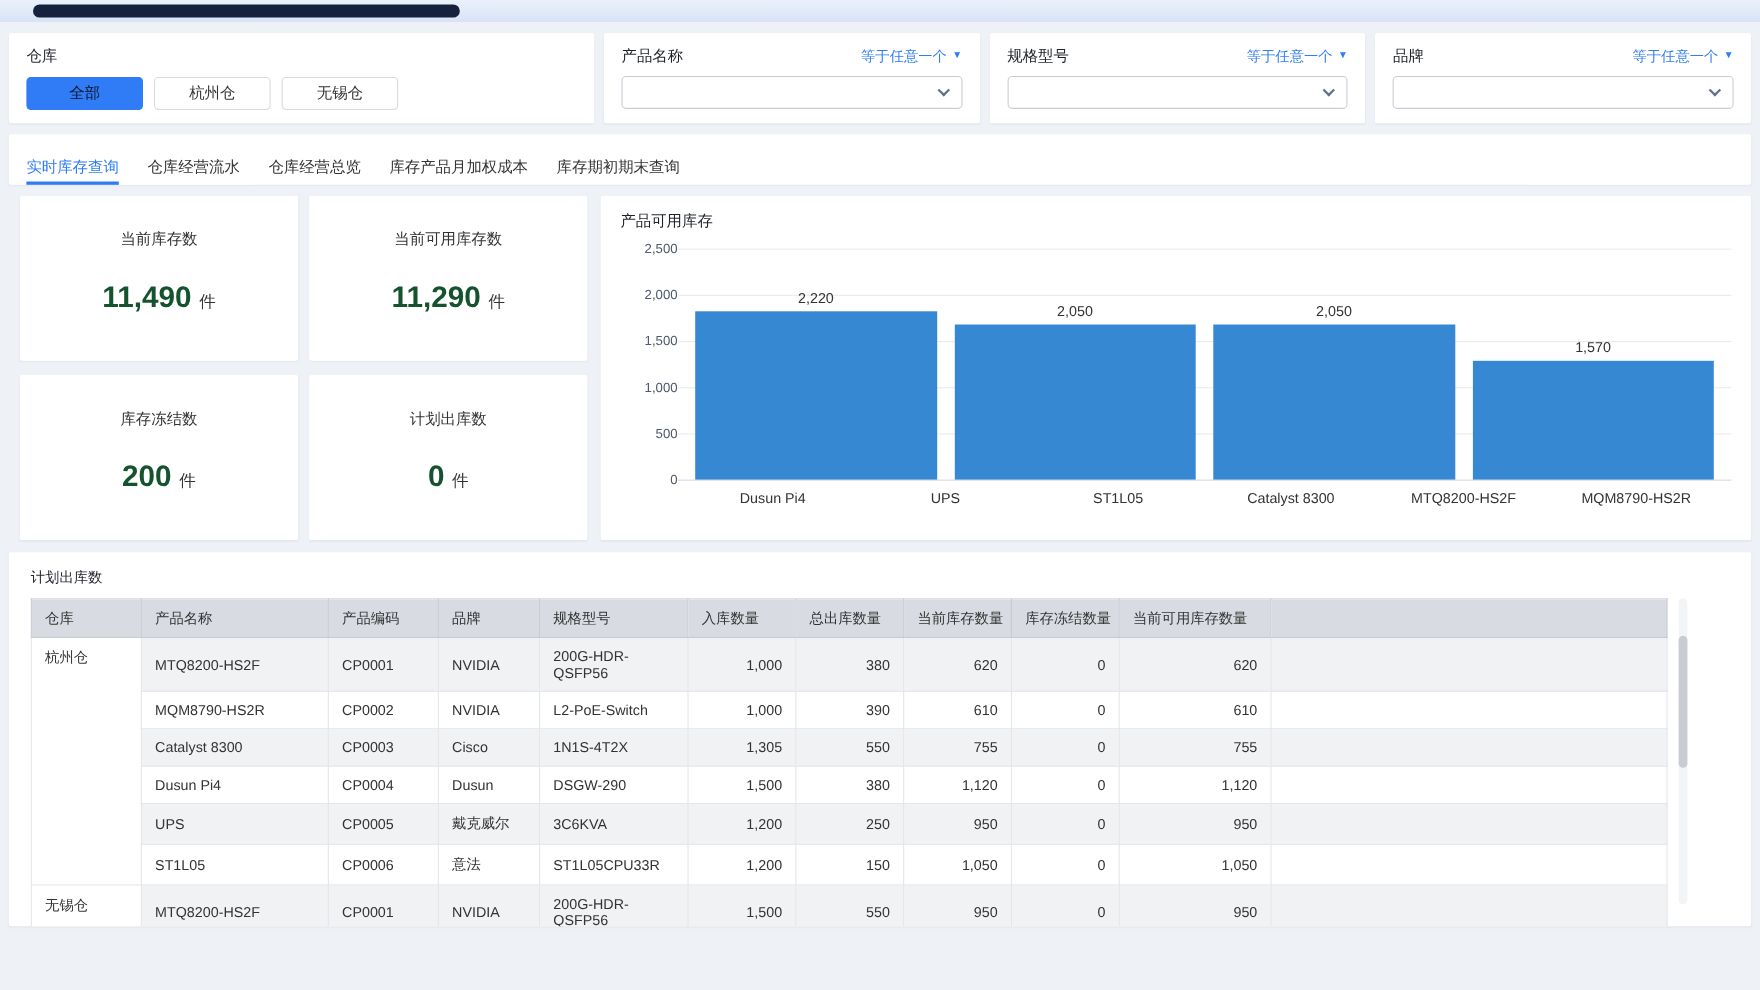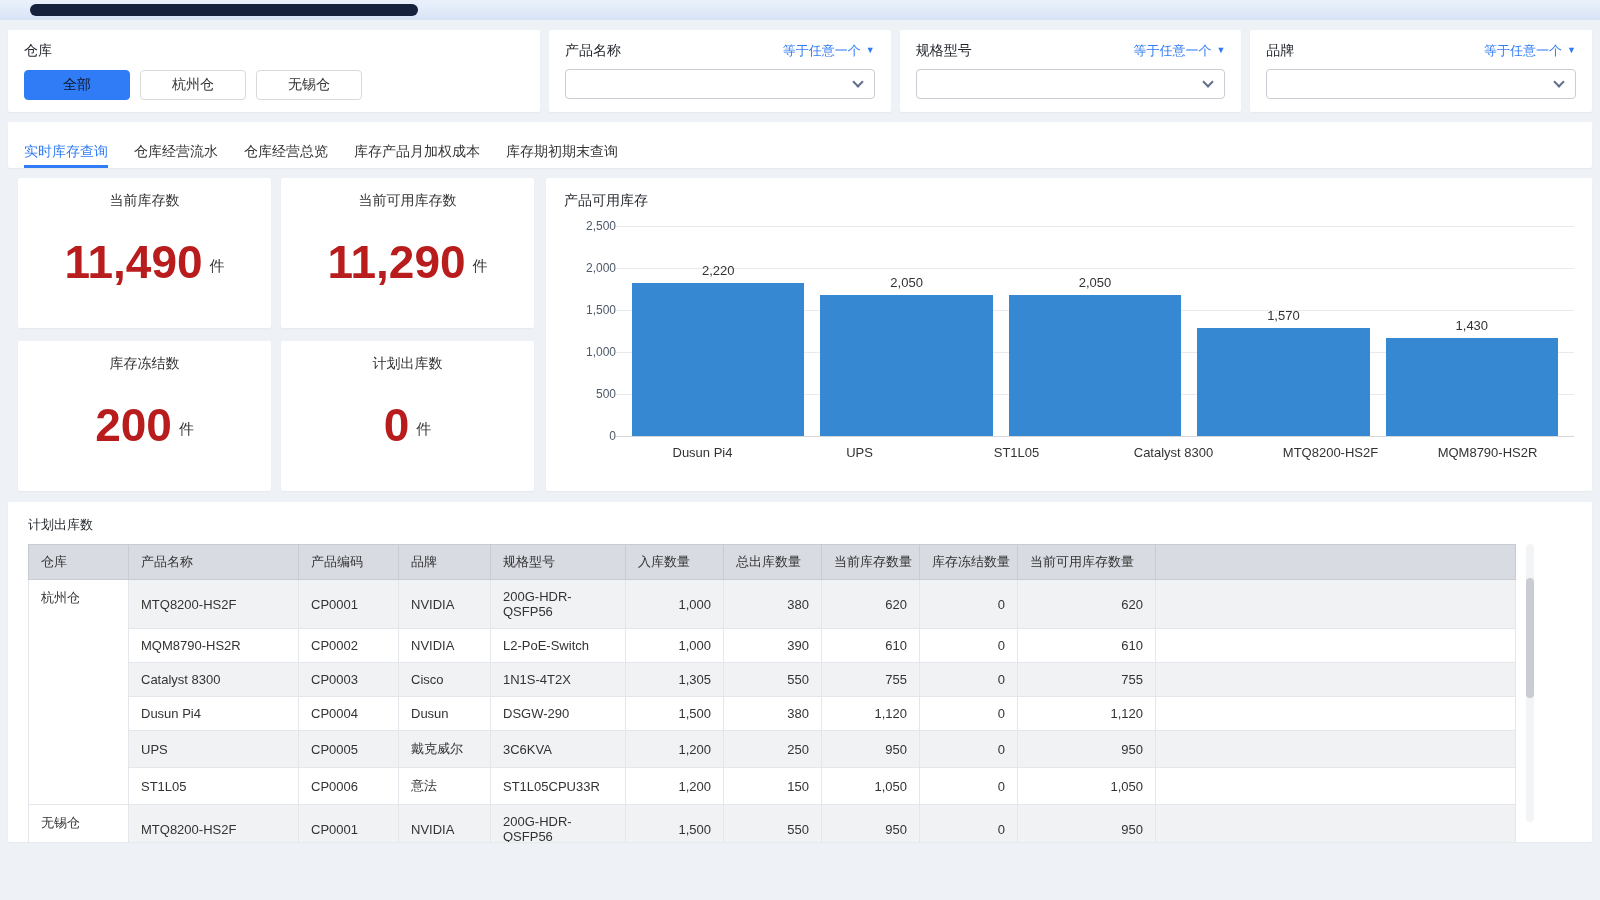--- a/index.html
+++ b/index.html
@@ -36,23 +36,23 @@
     border-right:2px solid #62708a; border-bottom:2px solid #62708a; transform:rotate(45deg); }
 
   .tabs-card { margin:10px 8px 0; padding:0 16px; display:flex; gap:26px; height:46px; align-items:stretch; }
   .tab { font-size:14px; color:#333; display:flex; align-items:center; border-bottom:3px solid transparent;
     padding-top:16px; cursor:pointer; white-space:nowrap; }
   .tab.active { color:#2f7cf6; border-bottom-color:#2f7cf6; }
 
   .content-row { display:flex; margin:10px 8px 0; gap:12px; align-items:stretch; }
   .kpi-grid { width:516px; margin-left:10px; display:grid; grid-template-columns:1fr 1fr; gap:13px 10px; }
   .kpi-card { height:150px; display:flex; flex-direction:column; align-items:center; }
-  .kpi-label { margin-top:14px; font-size:14px; color:#333; }
+  .kpi-label { margin-top:31px; font-size:14px; color:#333; }
   .kpi-value-row { flex:1; display:flex; align-items:center; padding-bottom:14px; }
-  .kpi-value { font-size:46px; font-weight:600; color:#b91c1c; }
+  .kpi-value { font-size:27px; font-weight:600; color:#14532d; }
   .kpi-unit { font-size:15px; color:#333; margin-left:7px; font-weight:normal; position:relative; top:4px; }
 
   .chart-card { flex:1; padding:14px 18px; }
   .chart-title { font-size:14px; color:#1f2329; }
   .chart-area { display:flex; margin-top:16px; }
   .y-axis { width:52px; position:relative; height:210px; flex:none; }
   .ytick { position:absolute; right:0; transform:translateY(-50%); font-size:12px; color:#4e5969; }
   .plot { flex:1; position:relative; height:210px; }
   .grid-line { position:absolute; left:0; right:0; height:1px; background:#e8eaee; }
   .grid-line.base { background:#d4d8dd; }
@@ -206,24 +206,20 @@
                 <div class="bar-value">2,050</div>
                 <div class="bar" style="height: 82%; background: rgb(54, 136, 211);"></div>
               </div>
               <div class="bar-slot">
                 <div class="bar-value">2,050</div>
                 <div class="bar" style="height: 82%; background: rgb(54, 136, 211);"></div>
               </div>
               <div class="bar-slot">
                 <div class="bar-value">1,570</div>
                 <div class="bar" style="height: 62.8%; background: rgb(54, 136, 211);"></div>
-              </div>
-              <div class="bar-slot">
-                <div class="bar-value">1,430</div>
-                <div class="bar" style="height: 57.2%; background: rgb(54, 136, 211);"></div>
               </div>
             </div>
         </div>
       </div>
       <div class="x-axis">
           <div class="x-label">Dusun Pi4</div>
           <div class="x-label">UPS</div>
           <div class="x-label">ST1L05</div>
           <div class="x-label">Catalyst 8300</div>
           <div class="x-label">MTQ8200-HS2F</div>

